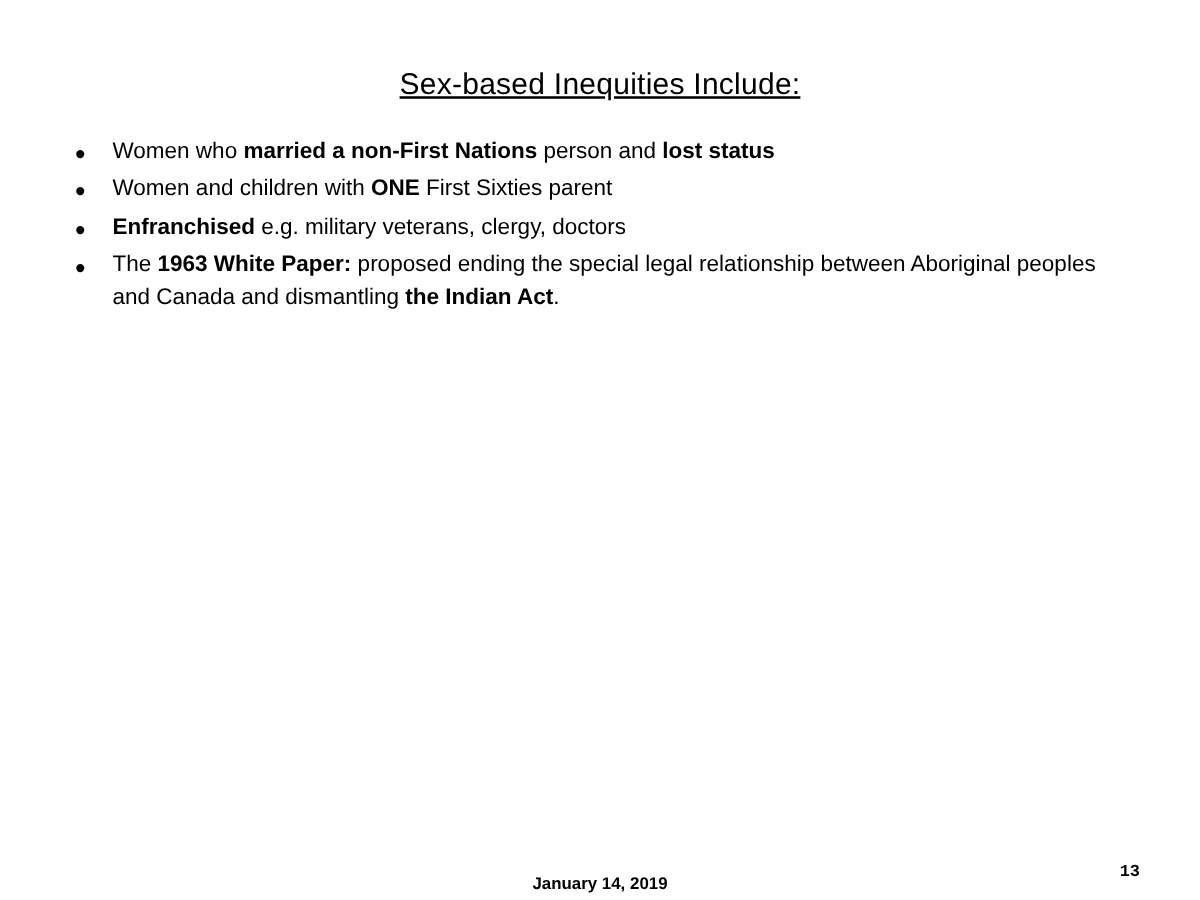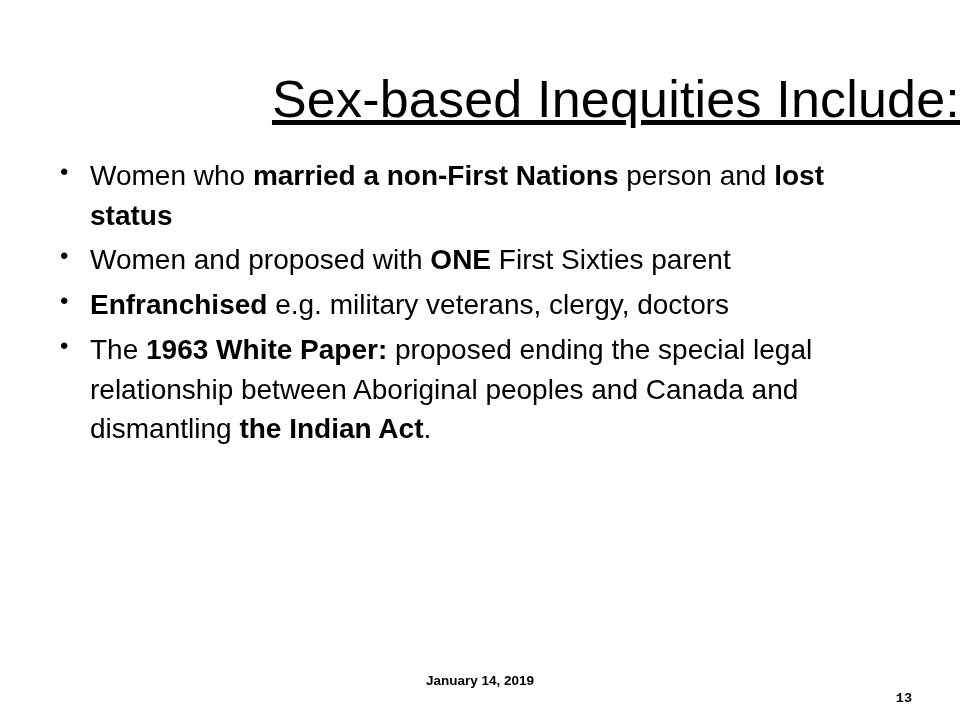--- a/index.html
+++ b/index.html
@@ -15,54 +15,54 @@
     color: #000000;
     overflow: hidden;
   }
   .slide {
     position: relative;
     width: 960px;
     height: 720px;
     background: #ffffff;
   }
   .slide-title {
-    text-align: right;
-    font-size: 52px;
+    text-align: center;
+    font-size: 24px;
     font-weight: 400;
     text-decoration: underline;
     margin: 0;
-    padding-top: 70px;
+    padding-top: 54px;
     line-height: 1.15;
     letter-spacing: 0.2px;
   }
   .bullet-list {
     list-style: none;
     margin: 0;
     padding: 26px 58px 0 50px;
   }
   .bullet-item {
     position: relative;
-    font-size: 28px;
+    font-size: 18px;
     line-height: 1.42;
     padding-left: 40px;
     margin-bottom: 5px;
   }
   .bullet-item::before {
     content: "\2022";
     position: absolute;
     left: 10px;
     top: -1px;
     font-size: 24px;
     line-height: 1.4;
   }
   .b { font-weight: bold; }
   .bi { font-weight: bold; }
   .footer {
     position: absolute;
-    bottom: 32px;
+    bottom: 6px;
     left: 0;
     width: 960px;
     display: flex;
     align-items: baseline;
     justify-content: center;
     font-size: 13.5px;
     font-weight: bold;
   }
   .footer-date {
     
@@ -78,21 +78,21 @@
 </style>
 </head>
 <body>
 
 <div class="slide">
 
   <h1 class="slide-title">Sex-based Inequities Include:</h1>
 
   <ul class="bullet-list">
       <li class="bullet-item"><span>Women who </span><span class="b">married a non-First Nations</span><span> person and </span><span class="b">lost status</span></li>
-      <li class="bullet-item"><span>Women and proposed with </span><span class="b">ONE</span><span> First Sixties parent</span></li>
+      <li class="bullet-item"><span>Women and children with </span><span class="b">ONE</span><span> First Sixties parent</span></li>
       <li class="bullet-item"><span class="b">Enfranchised</span><span> e.g. military veterans, clergy, doctors</span></li>
       <li class="bullet-item"><span>The </span><span class="b">1963 White Paper:</span><span>  proposed ending the special legal relationship between Aboriginal peoples and Canada and dismantling </span><span class="b">the </span><span class="bi">Indian Act</span><span>.</span></li>
     </ul>
 
   <div class="footer">
     <span class="footer-date">January 14, 2019</span>
   </div>
   <div class="page-number">13</div>
 
 </div>

